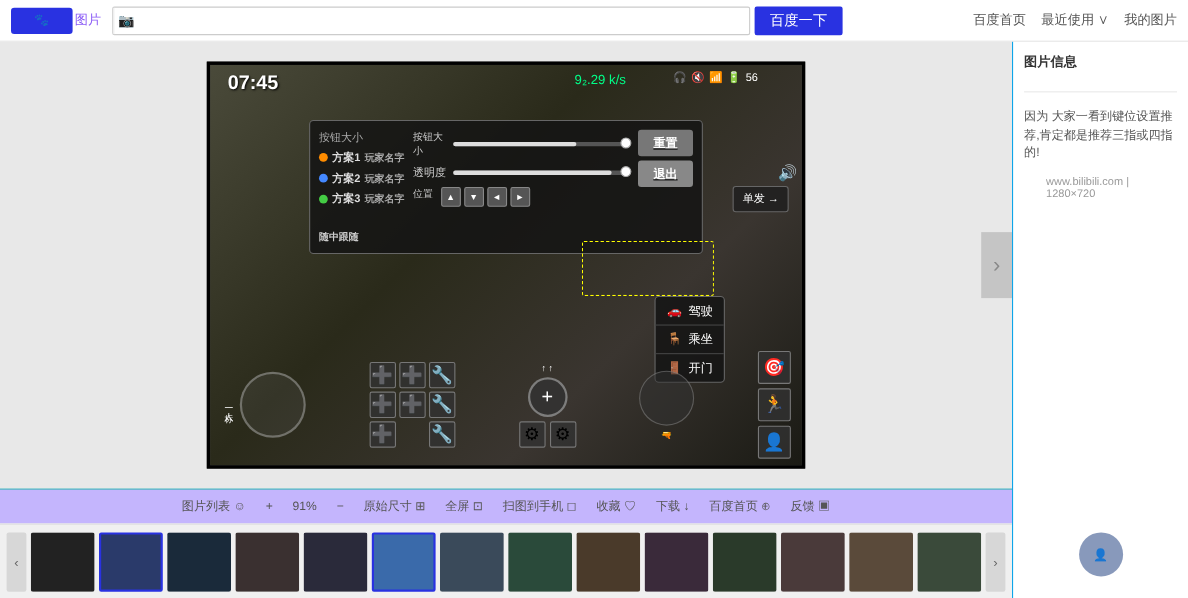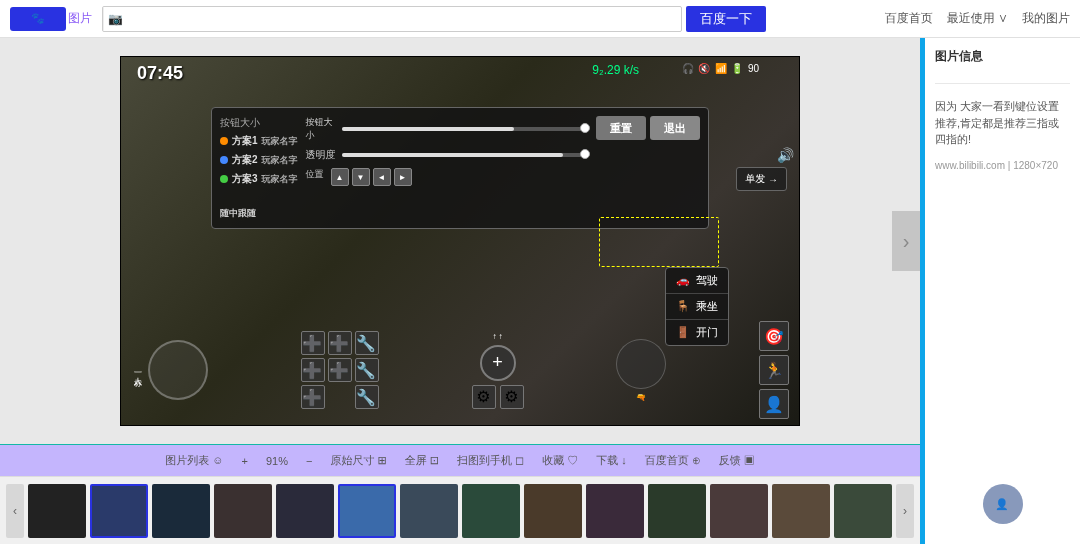--- a/index.html
+++ b/index.html
@@ -41,22 +41,22 @@
 
     
     .content { flex: 1; display: flex; flex-direction: column; padding: 0; background: #fff; }
 
     
     .image-viewer {
       flex: 1; display: flex; align-items: center; justify-content: center;
       background: #e8e8e8; position: relative; overflow: hidden;
     }
     .game-screenshot {
-      width: 680px; height: 370px; background: #3a3a3a;
-      position: relative; border: 1px solid #000000; overflow: hidden;
+      width: 544px; height: 370px; background: #3a3a3a;
+      position: relative; border: 3px solid #000000; overflow: hidden;
     }
 
     
     .game-bg {
       width: 100%; height: 100%;
       background: linear-gradient(135deg, #4a4a3a 0%, #2a2a1a 40%, #3a3530 70%, #1a1a14 100%);
       position: relative;
     }
     .game-time {
       position: absolute; top: 6px; left: 16px;
@@ -96,21 +96,21 @@
       position: absolute; right: -4px; top: -4px;
       width: 10px; height: 10px; border-radius: 50%; background: white;
       border: 1px solid #aaa;
     }
     .pos-row { display: flex; gap: 3px; }
     .pos-btn {
       width: 18px; height: 18px; background: #555; border: 1px solid #888;
       color: white; font-size: 8px; display: flex; align-items: center; justify-content: center;
       cursor: pointer; border-radius: 2px;
     }
-    .panel-right { display: flex; flex-direction: row; gap: 4px; }
+    .panel-right { display: flex; flex-direction: column; gap: 4px; text-decoration: underline; }
     .action-btn {
       width: 50px; height: 24px; border-radius: 3px;
       display: flex; align-items: center; justify-content: center;
       font-size: 11px; color: white; font-weight: bold; cursor: pointer;
     }
     .action-btn.reset { background: #777; }
     .action-btn.exit { background: #888; }
 
     
     .vehicle-menu {
@@ -176,27 +176,27 @@
     }
     .thumb.active { border-color: #2932e1; }
     .thumb-nav {
       width: 18px; height: 54px; display: flex; align-items: center; justify-content: center;
       background: rgba(0,0,0,0.1); cursor: pointer; border-radius: 2px; color: #666; font-size: 12px;
       flex-shrink: 0;
     }
 
     
     .right-panel {
-      width: 200px; background: #fff; border-left: 5px solid #0ea5e9;
+      width: 200px; background: #fff; border-left: 1px solid #0ea5e9;
       padding: 10px; display: flex; flex-direction: column; gap: 8px;
       font-size: 11px;
     }
     .info-title { font-size: 12px; font-weight: bold; color: #333; margin-bottom: 4px; }
     .info-text { color: #555; line-height: 1.5; font-size: 11px; }
-    .info-source { color: #999; font-size: 10px; margin-top: 4px; }
+    .info-source { color: #999; font-size: 10px; margin-top: 4px; margin-left: 20px; }
     .divider { height: 1px; background: #e8e8e8; margin: 6px 0; }
     .avatar-area {
       display: flex; justify-content: center; margin-top: auto; padding-bottom: 10px;
     }
     .avatar {
       width: 40px; height: 40px; border-radius: 50%; background: #8899bb;
       display: flex; align-items: center; justify-content: center;
     }
 
     
@@ -246,21 +246,21 @@
 
           <div class="game-time">07:45</div>
 
           <div class="game-speed">9₂.29 k/s</div>
 
           <div class="game-icons-right">
             <span>🎧</span>
             <span>🔇</span>
             <span>📶</span>
             <span>🔋</span>
-            <span>90</span>
+            <span>56</span>
           </div>
 
           <div class="game-panel">
             <div class="panel-left">
               <div class="panel-label">按钮大小</div>
               <div class="scheme-list">
                 <div class="scheme-item">
                   <div class="scheme-dot orange"></div>
                   <span>方案1</span>
                   <span style="color:#aaa;font-size:9px;">玩家名字</span>

